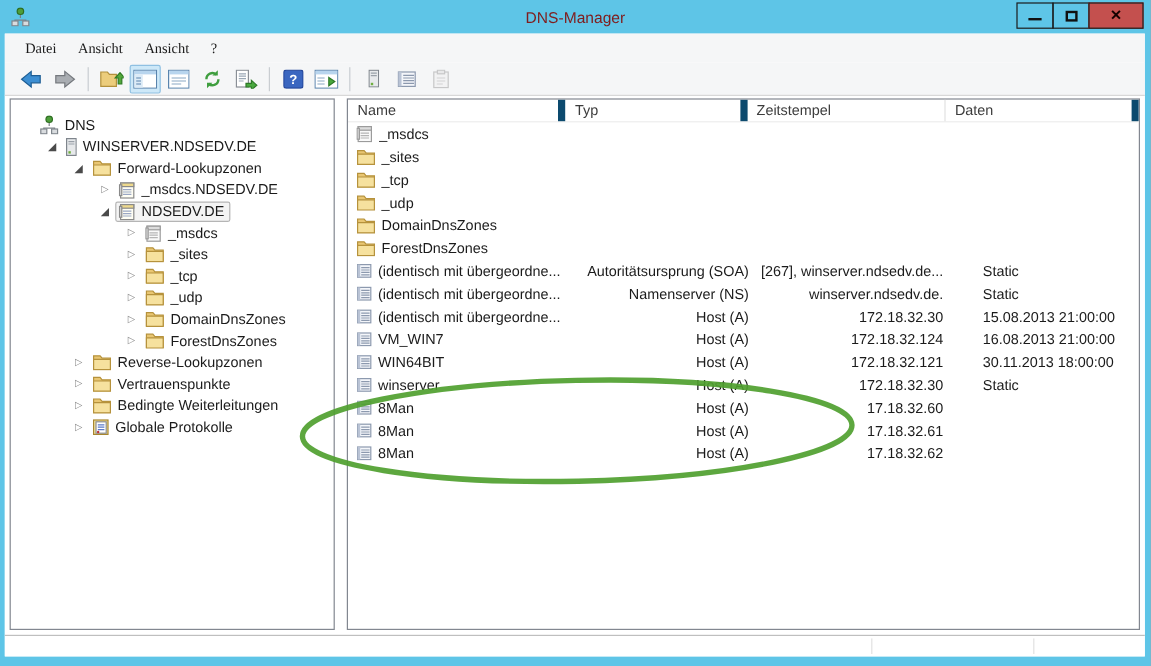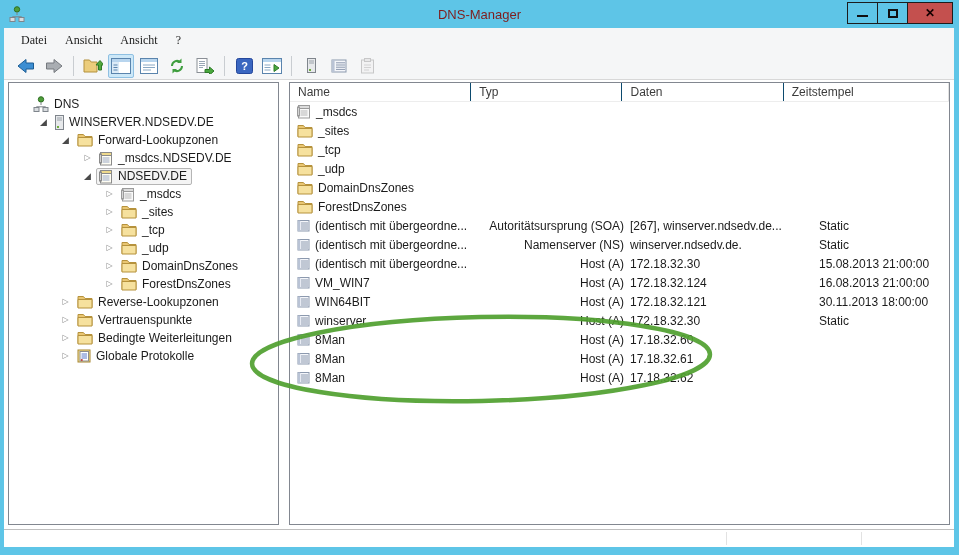--- a/index.html
+++ b/index.html
@@ -38,26 +38,26 @@
   
   .titem{height:18px;display:flex;align-items:center;white-space:nowrap;}
   .exp{width:17px;flex:0 0 17px;text-align:center;font-size:8px;color:#8a8a8a;line-height:18px;}
   .exp.expanded{color:#4a4a4a;font-size:9px;}
   .tsel{display:inline-flex;align-items:center;gap:5px;padding:0 4px 0 2px;height:17px;
         border:1px solid transparent;border-radius:2px;}
   .tsel.selected{background:#f4f4f4;border-color:#b5b5b5;}
   .icn{display:inline-flex;align-items:center;justify-content:center;}
   
   .list-header{height:19px;display:flex;flex:0 0 auto;color:#3c3c3c;border-bottom:1px solid #ededed;}
-  .hcell{padding:2px 0 0 8px;border-right:1px solid #0c4a6e;overflow:hidden;white-space:nowrap;}
+  .hcell{padding:2px 0 0 8px;border-right:6px solid #0c4a6e;overflow:hidden;white-space:nowrap;}
   .h0{width:182px;} .h1{width:152px;} .h2{width:162px;} .h3{width:166px;border-right:1px solid #e2e2e2;}
   .lrow{height:19px;display:flex;align-items:center;white-space:nowrap;}
   .c-name{width:182px;flex:0 0 182px;display:flex;align-items:center;gap:5px;padding-left:7px;overflow:hidden;}
   .c-typ{width:152px;flex:0 0 152px;padding-left:5px;overflow:hidden;text-align:right;}
-  .c-daten{width:162px;flex:0 0 162px;padding-left:6px;overflow:hidden;}
+  .c-daten{width:162px;flex:0 0 162px;padding-left:6px;overflow:hidden;text-align:right;}
   .c-zeit{flex:1;padding-left:6px;overflow:hidden;margin-left:27px;}
   
   .statusbar{height:18px;background:#fff;border-top:1px solid #bfbfbf;position:relative;flex:0 0 auto;}
   .sb-sep{position:absolute;top:2px;bottom:2px;width:1px;background:#e2e2e2;}
   
   .annotation{position:absolute;left:0;top:0;pointer-events:none;z-index:20;}
 </style>
 </head>
 <body>
 
@@ -408,22 +408,22 @@
                 </svg>
               </span>
       <span class="tlabel">Globale Protokolle</span>
     </span>
   </div>
 </div>
       <div class="list-pane">
         <div class="list-header" id="listheader">
             <span class="hcell h0">Name</span>
             <span class="hcell h1">Typ</span>
+            <span class="hcell h3">Zeitstempel</span>
             <span class="hcell h2">Daten</span>
-            <span class="hcell h3">Zeitstempel</span>
           </div>
         <div class="list-body" id="listbody">
   <div class="lrow">
     <span class="c-name">
       <span class="icn">
                   <svg width="14" height="15" viewBox="0 0 14 15">
                     <rect x="1.5" y="1.5" width="11" height="12.5" fill="#fafafa" stroke="#9b9b9b"></rect>
                     <rect x="1.5" y="1.5" width="11" height="3" fill="#dcdcdc" stroke="#9b9b9b"></rect>
                     <path d="M3.5 7h7M3.5 9h7M3.5 11h7" stroke="#b5b5b5"></path>
                     <rect x="0.5" y="3" width="2" height="9" fill="#d6d6d6" stroke="#9b9b9b"></rect>

